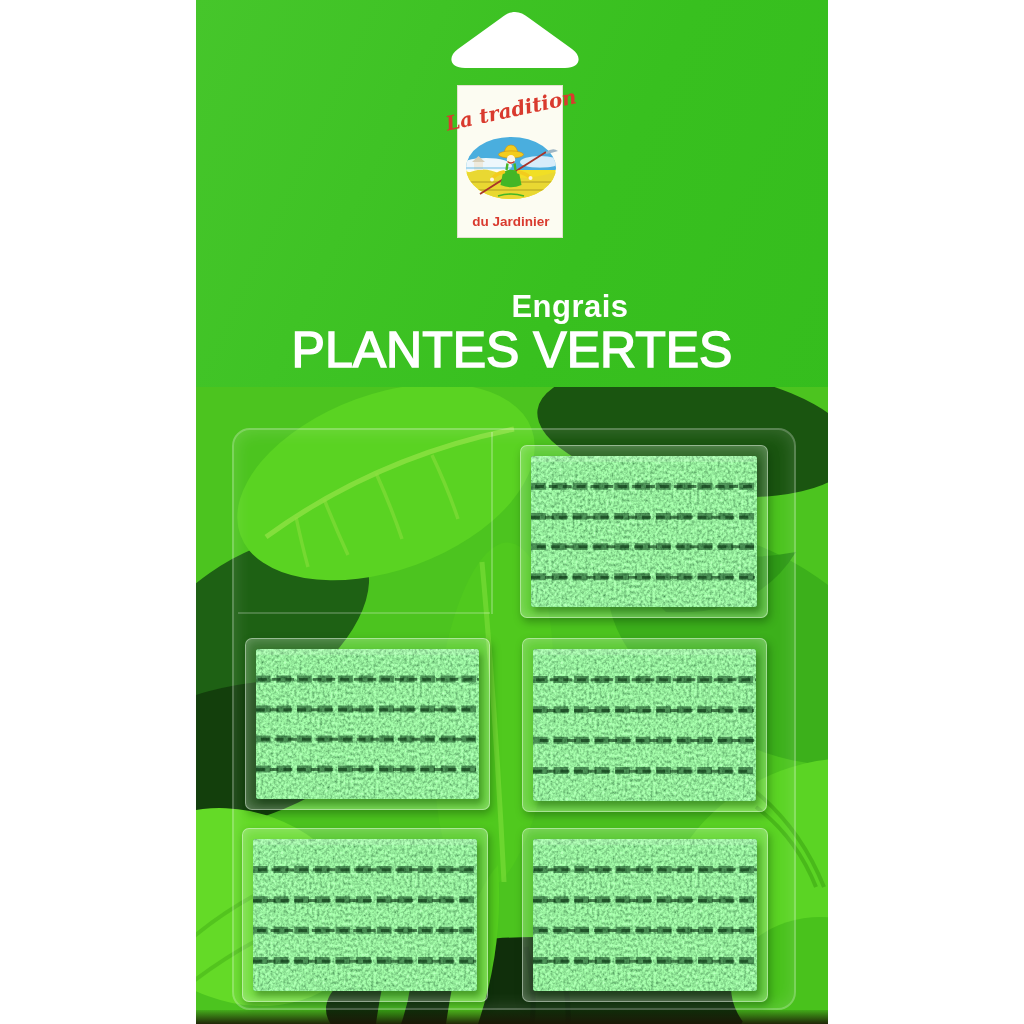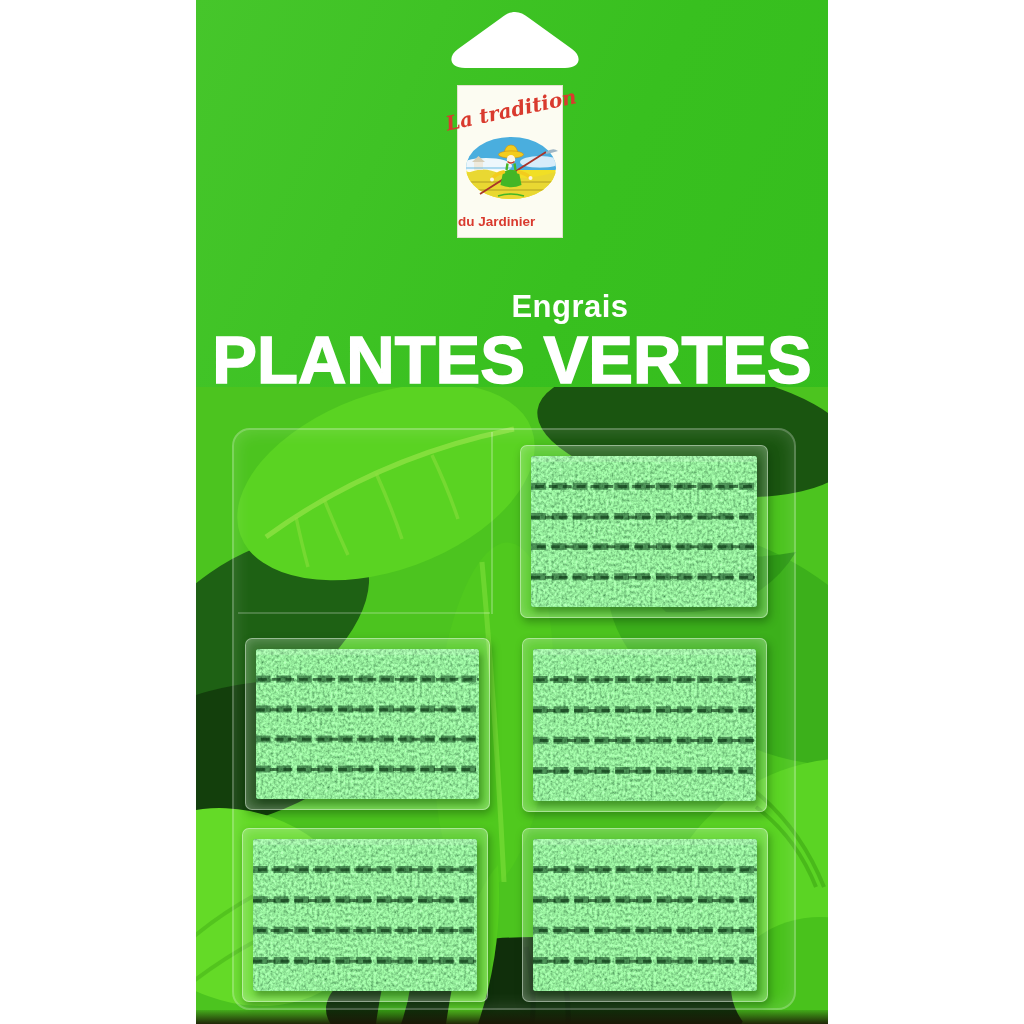--- a/index.html
+++ b/index.html
@@ -10,27 +10,27 @@
         background:linear-gradient(115deg,#46c62b 0%,#38c01f 45%,#33bb1c 100%);overflow:hidden;}
   
   .hang-tab{position:absolute;left:248px;top:10px;width:142px;height:60px;}
   
   .logo-card{position:absolute;left:261px;top:85px;width:106px;height:153px;
              background:#fcfcf2;border:1px solid #e2e2ce;box-sizing:border-box;}
   .brand-script{position:absolute;left:-14px;top:14px;width:134px;text-align:center;
                 font-family:"DejaVu Serif",serif;font-style:italic;font-weight:bold;
                 font-size:20px;color:#d93a2e;transform:rotate(-12deg);line-height:1;}
   .logo-oval{position:absolute;left:0;top:46px;width:106px;height:72px;}
-  .brand-sub{position:absolute;left:0;bottom:8px;width:106px;text-align:left;
+  .brand-sub{position:absolute;left:0;bottom:8px;width:106px;text-align:center;
              font-size:13.5px;font-weight:bold;color:#d93a2e;}
   
   .category{position:absolute;left:0;top:289px;width:748px;text-align:center;
             font-size:31px;font-weight:bold;color:#ffffff;letter-spacing:0.5px;}
   .title{position:absolute;left:0;top:321px;width:632px;text-align:center;
-         font-size:67px;font-weight:bold;color:#ffffff;letter-spacing:0px;
+         font-size:50px;font-weight:normal;color:#ffffff;letter-spacing:0px;
          -webkit-text-stroke:1.5px #ffffff;white-space:nowrap;}
   
   .banner{position:absolute;left:38px;top:387px;width:203px;height:31px;
           background:rgba(62,65,38,0.93);display:flex;align-items:center;justify-content:center;
           padding-left:40px;box-sizing:border-box;}
   .banner span{font-size:26px;font-weight:bold;color:#f2f2ec;white-space:nowrap;}
   
   .photo{position:absolute;left:0;top:387px;width:632px;height:637px;}
   .photo svg{display:block;}
   

